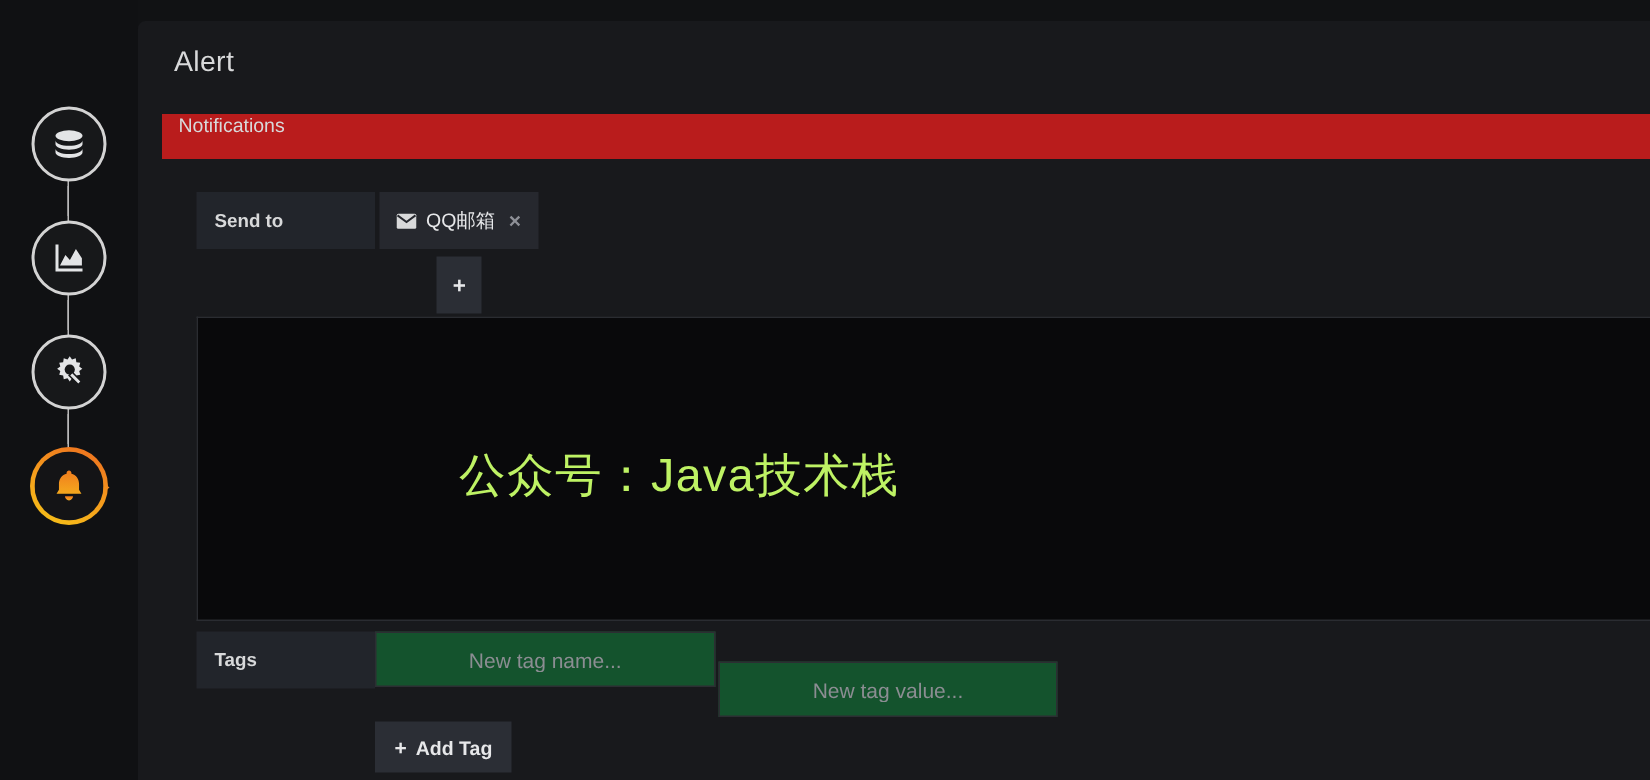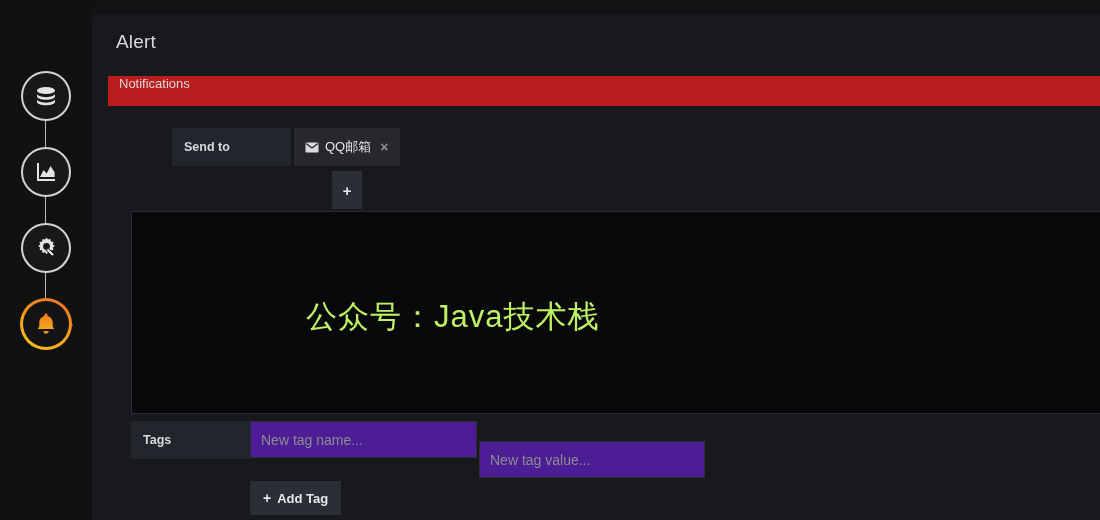--- a/index.html
+++ b/index.html
@@ -72,21 +72,21 @@
   .form { position: absolute; left: 39px; top: 114px; right: 0; }
   .row { display: flex; align-items: flex-start; }
   .lbl {
     width: 119px; flex: 0 0 119px;
     background: #22252b; color: #d8d9da;
     font-size: 12.5px; font-weight: bold;
     height: 38px; line-height: 38px; padding-left: 12px;
   }
   .lbl.tall { height: 38px; }
 
-  .row-sendto { margin-bottom: 2px; margin-left: 41px; }
+  .row-sendto { margin-bottom: 2px; }
   .sendto-field { display: flex; align-items: center; gap: 5px; padding-left: 3px; flex-direction: column; }
   .tag-chip {
     display: flex; align-items: center; gap: 6px;
     height: 38px; padding: 0 12px 0 11px;
     background: #26282e; color: #e7e8ea; font-size: 13px;
   }
   .tag-chip .env { display: flex; align-items: center; }
   .tag-chip .x {
     color: #8e9097; font-size: 14px; font-weight: bold;
     margin-left: 3px; cursor: pointer; line-height: 1;
@@ -118,24 +118,25 @@
   }
   .watermark {
     position: absolute; left: 174px; top: 84px;
     font-size: 31px; color: #bef264; letter-spacing: 1px;
     white-space: nowrap;
   }
 
   .row-tags { margin-top: 7px; }
   .tag-inputs { display: flex; gap: 2px; padding-left: 0; }
   .tag-input {
-    height: 37px; background: #4c1d95;
+    height: 37px; background: #14532d;
     border: 1px solid #2c2e33; color: #9fa1a6;
     font-size: 14px; padding: 0 10px;
     font-family: "Liberation Sans", "DejaVu Sans", sans-serif;
+    text-align: center;
   }
   .tag-input.name  { width: 227px; }
   .tag-input.value { width: 226px; margin-top: 20px; }
   .tag-input::placeholder { color: #8b8d92; }
 
   .addtag-row { display: flex; margin-top: 3px; }
   .add-tag-btn {
     margin-left: 119px;
     height: 34px; padding: 0 13px;
     background: #2b2e35; color: #e7e8ea;

